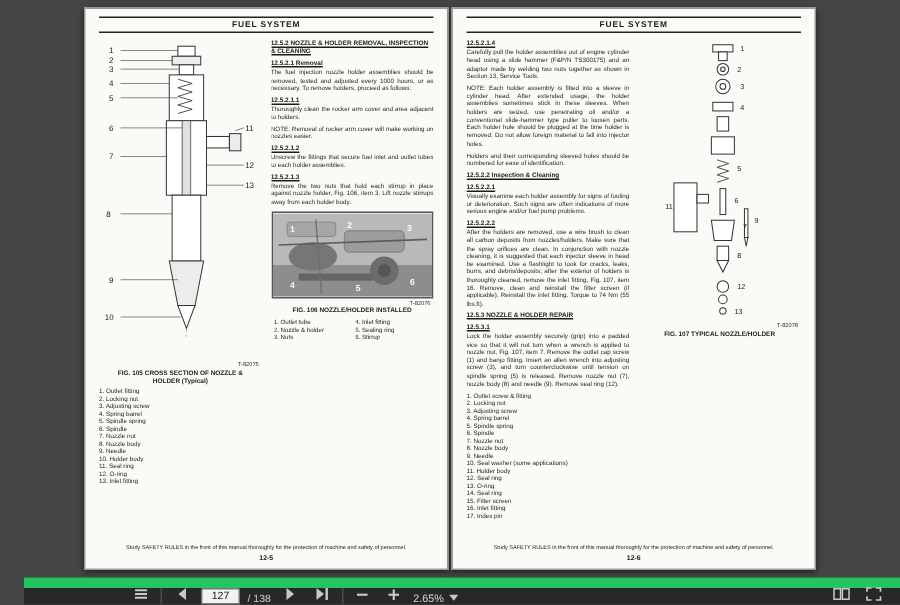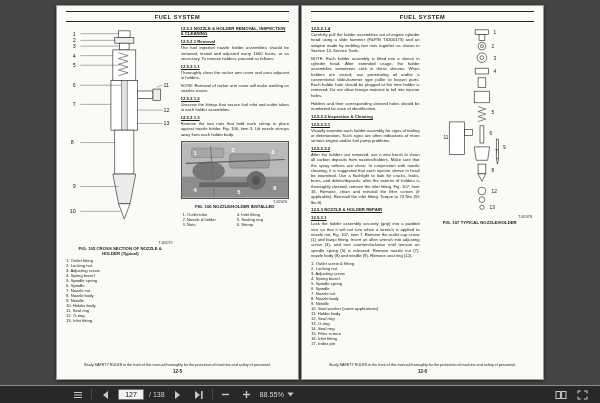--- a/index.html
+++ b/index.html
@@ -41,23 +41,23 @@
 
   .photo { margin-top:4px; border:0.6px solid #555; line-height:0; }
 
   .page-footer { position:absolute; bottom:5px; left:9px; right:9px; text-align:center; }
   .safety { font-size:3.7px; color:#222; }
   .pageno { font-size:4.6px; margin-top:2.5px; font-weight:bold; }
 
   .fig-drawing { display:block; margin:0 auto; }
 
   
-  .toolbar { position:absolute; left:0; right:0; bottom:0; height:18px;
-             background:#282828; border-top:1px solid #22c55e;
-             display:flex; align-items:center; gap:5px; padding:0 10px; }
+  .toolbar { position:absolute; left:16px; right:0; bottom:0; height:18px;
+             background:#282828; border-top:7px solid #22c55e;
+             display:flex; align-items:flex-end; gap:5px; padding:0 10px; }
   .tb-btn { background:none; border:none; width:16px; height:14px;
             display:flex; align-items:center; justify-content:center;
             cursor:pointer; border-radius:2px; padding:0; }
   .tb-sep { width:1px; height:11px; background:#4a4a4a; }
   .page-input { width:26px; height:11px; font-size:7px; text-align:center;
                 border:1px solid #777; background:#f2f2f2; color:#111;
                 border-radius:1px; font-family:"Liberation Sans", sans-serif; }
   .page-total { font-size:7px; color:#cfcfcf; }
   .zoom-group { display:flex; align-items:center; gap:3px; }
   .zoom-label { font-size:7.2px; color:#d6d6d6; }
@@ -375,21 +375,21 @@
       <rect x="1" y="3.8" width="7" height="1.4" fill="#c9c9c9"></rect>
     </svg>
   </button>
   <button class="tb-btn">
     <svg width="9" height="9">
       <rect x="1" y="3.8" width="7" height="1.4" fill="#c9c9c9"></rect>
         <rect x="3.8" y="1" width="1.4" height="7" fill="#c9c9c9"></rect>
     </svg>
   </button>
   <span class="zoom-group">
-    <span class="zoom-label">88.55%</span>
+    <span class="zoom-label">2.65%</span>
     <svg width="7" height="5">
       <polygon points="0.5,0.5 6.5,0.5 3.5,4.5" fill="#c9c9c9"></polygon>
     </svg>
   </span>
 
   <span class="tb-spacer"></span>
 
   <button class="tb-btn">
     <svg width="12" height="10">
       <rect x="1" y="1.5" width="4.4" height="7" fill="none" stroke="#c9c9c9" stroke-width="1"></rect>

